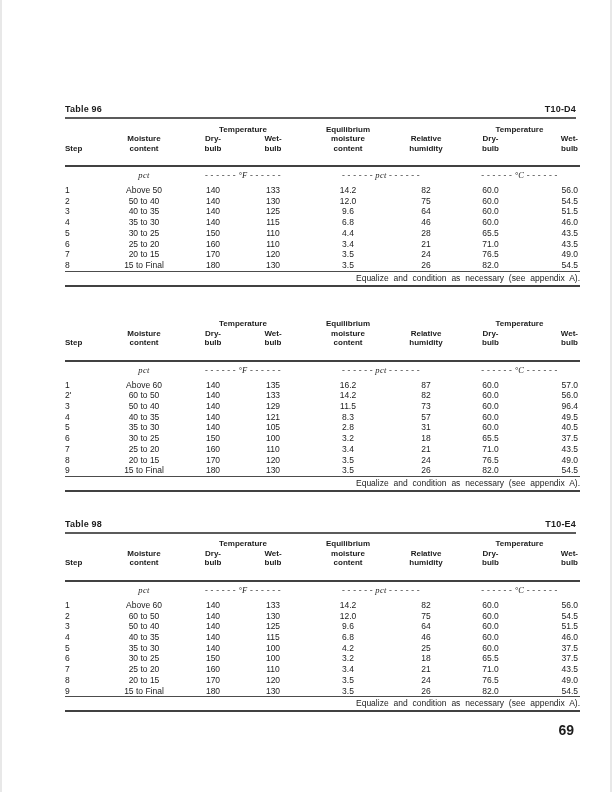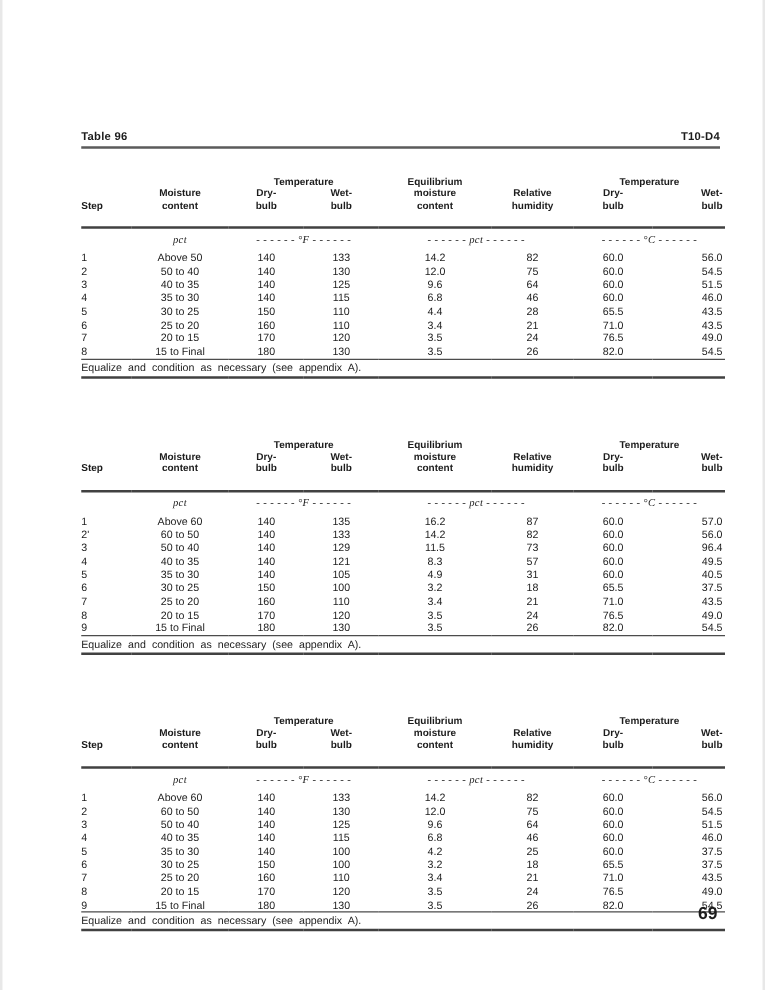--- a/index.html
+++ b/index.html
@@ -16,36 +16,36 @@
     font-weight:bold; font-size:9px; letter-spacing:.2px;
     padding-bottom:3px; border-bottom:2px solid #5b5b5b;
   }
   table.sched { width:100%; border-collapse:collapse; table-layout:fixed; }
   col.c1{width:40px} col.c2{width:78px} col.c3{width:60px} col.c4{width:60px}
   col.c5{width:90px} col.c6{width:66px} col.c7{width:63px} col.c8{width:58px}
   thead th {
     font-weight:bold; font-size:8px; line-height:9.5px; padding:0;
     white-space:pre-line; text-align:center; vertical-align:bottom;
   }
-  tr.h1 th { padding-top:20px; height:11px; }
+  tr.h1 th { padding-top:4px; height:11px; }
   tr.h2 th { border-bottom:2.5px solid #414141; padding-bottom:12px; }
   tr.units td {
     font-family:Liberation Serif, serif; font-style:italic;
     font-size:8.5px; text-align:center; padding:3px 0 2px 0; letter-spacing:.3px;
   }
   tbody td {
     font-size:8.5px; line-height:10.7px; padding:0; text-align:center;
     white-space:nowrap;
   }
   tbody tr:first-child td { padding-top:3px; }
   .al { text-align:left !important; }
   .ar { text-align:right !important; padding-right:2px !important; }
   th.step-h { vertical-align:bottom; }
   tfoot td {
-    font-size:8.5px; text-align:left; padding:1px 0 2px 0;
+    font-size:8.5px; text-align:right; padding:1px 0 2px 0;
     border-top:1.2px solid #4c4c4c; border-bottom:2.5px solid #414141;
     word-spacing:2.5px; white-space:nowrap;
   }
   .page-number { position:absolute; top:722px; right:36px; font-weight:bold; font-size:14px; }
 </style>
 </head>
 <body>
 
 <div class="page">
   <div id="tables-container">
@@ -273,21 +273,21 @@
               <td>8.3</td>
               <td>57</td>
               <td>60.0</td>
               <td class="ar">49.5</td>
             </tr>
             <tr>
               <td class="al">5</td>
               <td>35 to 30</td>
               <td>140</td>
               <td>105</td>
-              <td>4.9</td>
+              <td>2.8</td>
               <td>31</td>
               <td>60.0</td>
               <td class="ar">40.5</td>
             </tr>
             <tr>
               <td class="al">6</td>
               <td>30 to 25</td>
               <td>150</td>
               <td>100</td>
               <td>3.2</td>
@@ -327,20 +327,24 @@
             </tr>
           </tbody>
           <tfoot>
             <tr>
               <td colspan="8">Equalize and condition as necessary (see appendix A).</td>
             </tr>
           </tfoot>
         </table>
       </section>
       <section class="table-block">
+        <div class="title-row">
+          <span>Table 98</span>
+          <span>T10-E4</span>
+        </div>
         <table class="sched">
           <colgroup>
             <col class="c1">
             <col class="c2">
             <col class="c3">
             <col class="c4">
             <col class="c5">
             <col class="c6">
             <col class="c7">
             <col class="c8">

